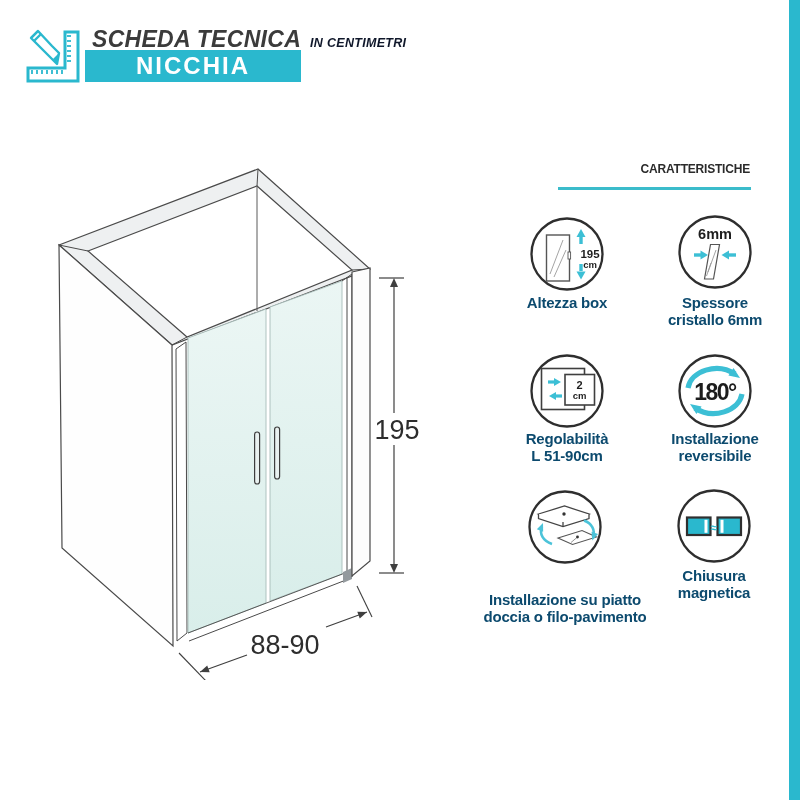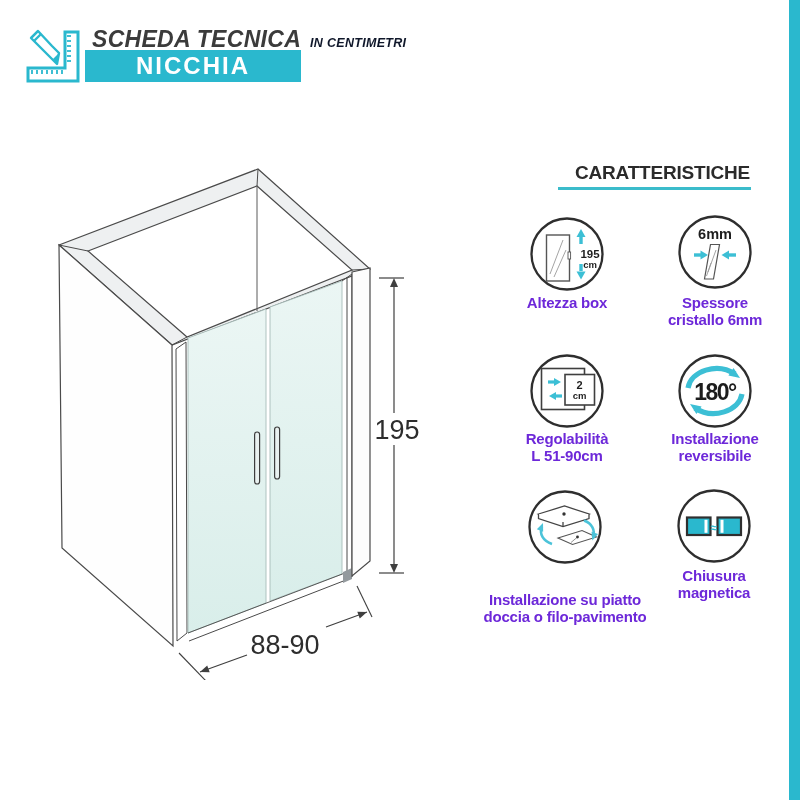--- a/index.html
+++ b/index.html
@@ -9,25 +9,25 @@
   
   .hdr-row{left:92px;top:26px;display:flex;align-items:baseline;gap:9px;}
   .hdr-title{font-style:italic;font-weight:800;font-size:23px;color:#3b3b3b;letter-spacing:.3px;}
   .hdr-sub{font-style:italic;font-weight:700;font-size:12.5px;color:#0f172a;letter-spacing:.3px;}
   .banner{left:85px;top:50px;width:216px;height:32px;background:#2ab8ce;display:flex;
           align-items:center;justify-content:center;}
   .banner span{color:#fff;font-size:24px;font-weight:700;letter-spacing:2px;text-align:right;}
   
   .side-bar{left:789px;top:0;width:11px;height:800px;background:#2ab8ce;}
   
-  .car-head{left:520px;top:162px;width:230px;text-align:right;font-size:19px;font-weight:700;
+  .car-head{left:520px;top:162px;width:230px;text-align:right;font-size:12px;font-weight:700;
             letter-spacing:-0.2px;color:#2b2b2b;}
   .car-rule{left:558px;top:187px;width:193px;height:3px;background:#3bbccb;}
   .feat-label{position:absolute;text-align:center;font-size:15px;font-weight:700;
-              letter-spacing:-0.2px;line-height:17px;color:#6d28d9;}
+              letter-spacing:-0.2px;line-height:17px;color:#0c4a6e;}
   .icon-svg{position:absolute;}
   svg text{font-family:"Liberation Sans",sans-serif;}
 </style>
 </head>
 <body>
 
 <div class="canvas">
 
   <div class="abs side-bar"></div>
 

